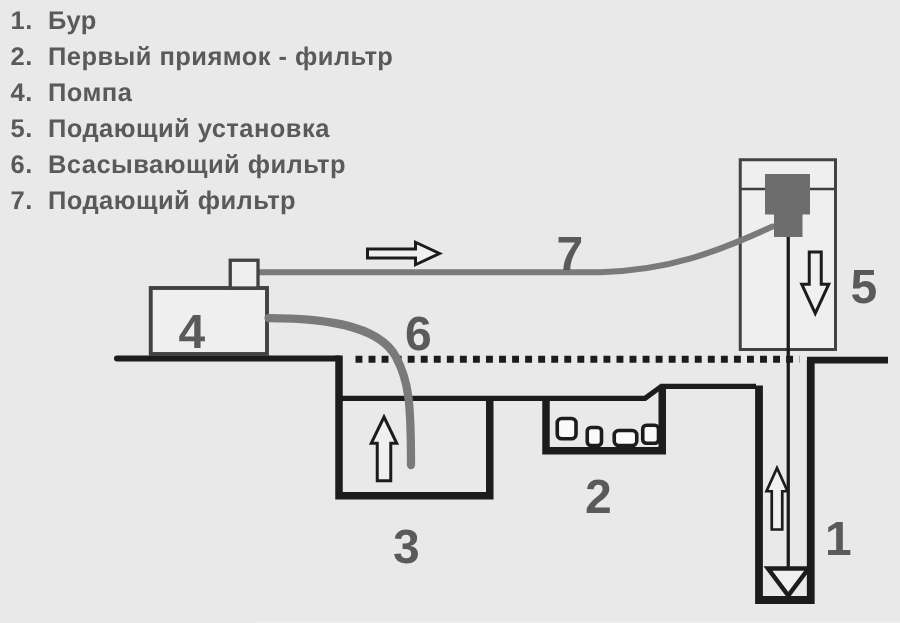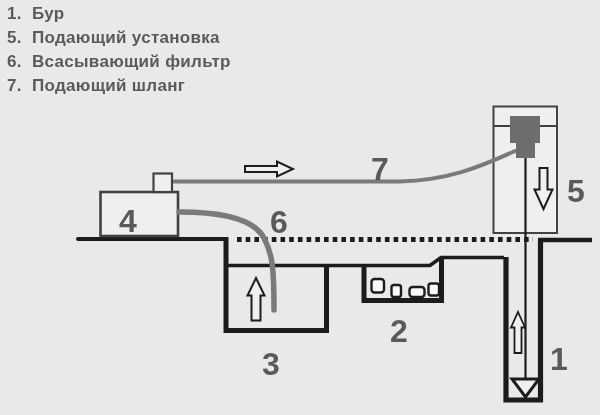--- a/index.html
+++ b/index.html
@@ -35,23 +35,25 @@
   .numlbl  { fill: var(--label-text, #5a5a5a); font-weight: bold; font-size: 32px;
              font-family: "Liberation Sans", "DejaVu Sans", sans-serif; }
 </style>
 </head>
 <body>
 
 <div class="stage">
 
   <div class="legend">
     <span class="legend-row"><span class="num">1.</span><span class="lbl">Бур</span></span>
+    <span class="legend-row"><span class="num">2.</span><span class="lbl">Первый приямок - фильтр</span></span>
+    <span class="legend-row"><span class="num">4.</span><span class="lbl">Помпа</span></span>
     <span class="legend-row"><span class="num">5.</span><span class="lbl">Подающий установка</span></span>
     <span class="legend-row"><span class="num">6.</span><span class="lbl">Всасывающий фильтр</span></span>
-    <span class="legend-row"><span class="num">7.</span><span class="lbl">Подающий шланг</span></span>
+    <span class="legend-row"><span class="num">7.</span><span class="lbl">Подающий фильтр</span></span>
   </div>
 
   <svg class="diagram" width="600" height="415" viewBox="0 0 600 415">
 
     <path class="ln" d="M78 239 H226" stroke-width="4" stroke-linecap="round"></path>
     <line class="ln" x1="237" y1="239.5" x2="533" y2="239.5" stroke-width="4.8" stroke-dasharray="4.6 4.1"></line>
     <path class="ln" d="M538 240 H592" stroke-width="4.5"></path>
 
     <path class="ln" d="M226 237 V330.5 H326.5 V265" stroke-width="5"></path>
 

